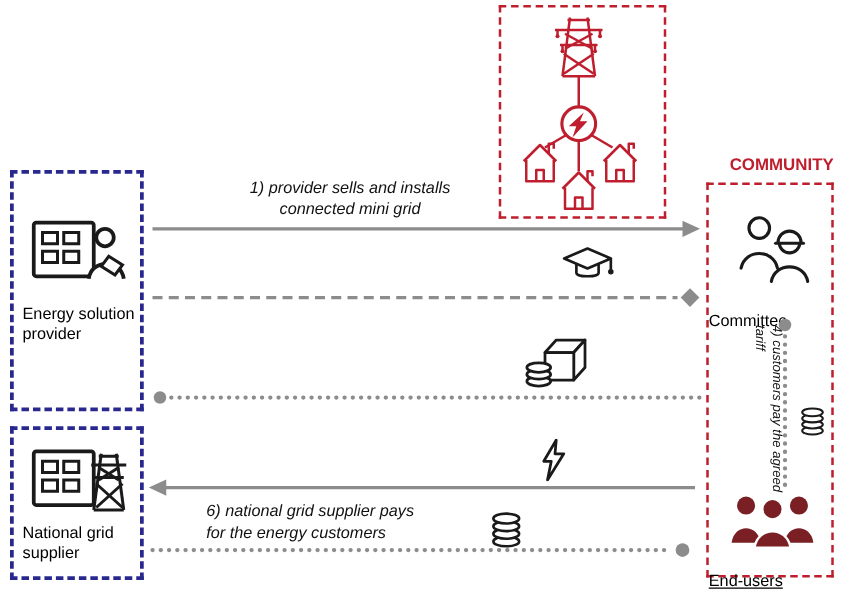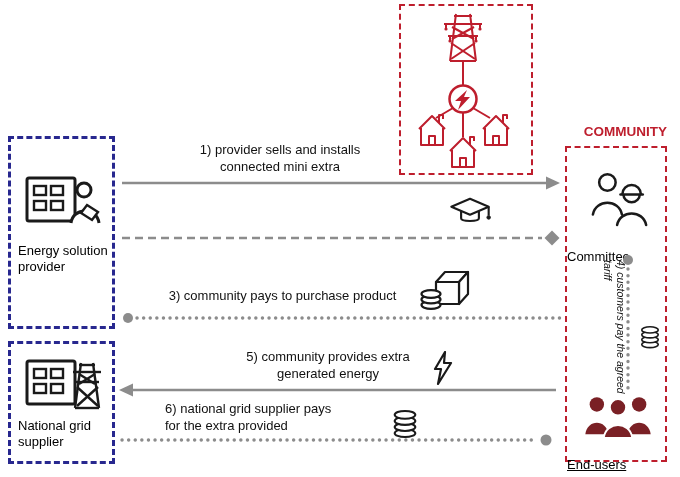--- a/index.html
+++ b/index.html
@@ -25,21 +25,21 @@
     position:absolute;left:565px;top:124px;width:102px;text-align:right;
     color:var(--red);font-weight:bold;font-size:13.5px;z-index:3;
   }
   .b-label{position:absolute;left:7px;font-size:13px;line-height:16px;color:#000;}
   .provider-box .b-label{top:104px;width:96px;}
   .grid-box .b-label{top:74px;width:96px;}
   .c-label{position:absolute;left:0;width:100%;font-size:13px;color:#000;margin-top:16px;}
   .committee-label{top:85px;}
   .endusers-label{top:293px;text-decoration:underline;}
   .abs{position:absolute;z-index:3;}
-  .flow-label{position:absolute;z-index:3;font-size:13px;line-height:16.5px;color:#111;}
+  .flow-label{position:absolute;z-index:3;font-style:italic;font-size:13px;line-height:16.5px;color:#111;}
   .f1{left:150px;top:142px;width:260px;text-align:center;}
   .f2{left:122px;top:198px;width:345px;text-align:left;}
   .f2 .line2{padding-left:14px;}
   .f3{left:150px;top:288px;width:265px;text-align:center;}
   .f5{left:228px;top:349px;width:200px;text-align:center;}
   .f6{left:165px;top:401px;width:230px;text-align:left;}
   .tariff-label{
     position:absolute;left:26px;top:112px;width:34px;height:136px;
     writing-mode:vertical-rl;font-style:italic;font-size:10.5px;line-height:13px;color:#111;
   }
@@ -210,36 +210,29 @@
             <path d="M74,33 L53,52"></path>
           <path d="M51,54 H75"></path>
         </g>
       </g>
     </svg>
     <div class="b-label">National grid supplier</div>
   </div>
 
   <div class="flow-label f1">
     <div>1) provider sells and installs</div>
-    <div>connected mini extra</div>
-  </div>
-
-
-  <div class="flow-label f3">
-    <div>3) community pays to purchase product</div>
-  </div>
-
-  <div class="flow-label f5">
-    <div>5) community provides extra</div>
-    <div>generated energy</div>
-  </div>
+    <div>connected mini grid</div>
+  </div>
+
+
+
 
   <div class="flow-label f6">
     <div>6) national grid supplier pays</div>
-    <div>for the extra provided</div>
+    <div>for the energy customers</div>
   </div>
 
   <svg class="abs" style="left:448px;top:197px;" width="44" height="32" viewBox="0 0 46 36">
     <g class="ink" fill="#fff" stroke-width="2.4" stroke-linejoin="round">
       <path d="M13,15.5 V24 C13,28 33,28 33,24 V15.5"></path>
       <polygon points="23,2 44,11 23,20 2,11"></polygon>
       <path d="M44,11 V21" fill="none"></path>
     </g>
     <circle class="ink" cx="44" cy="23" r="2" fill="#1a1a1a"></circle>
   </svg>

